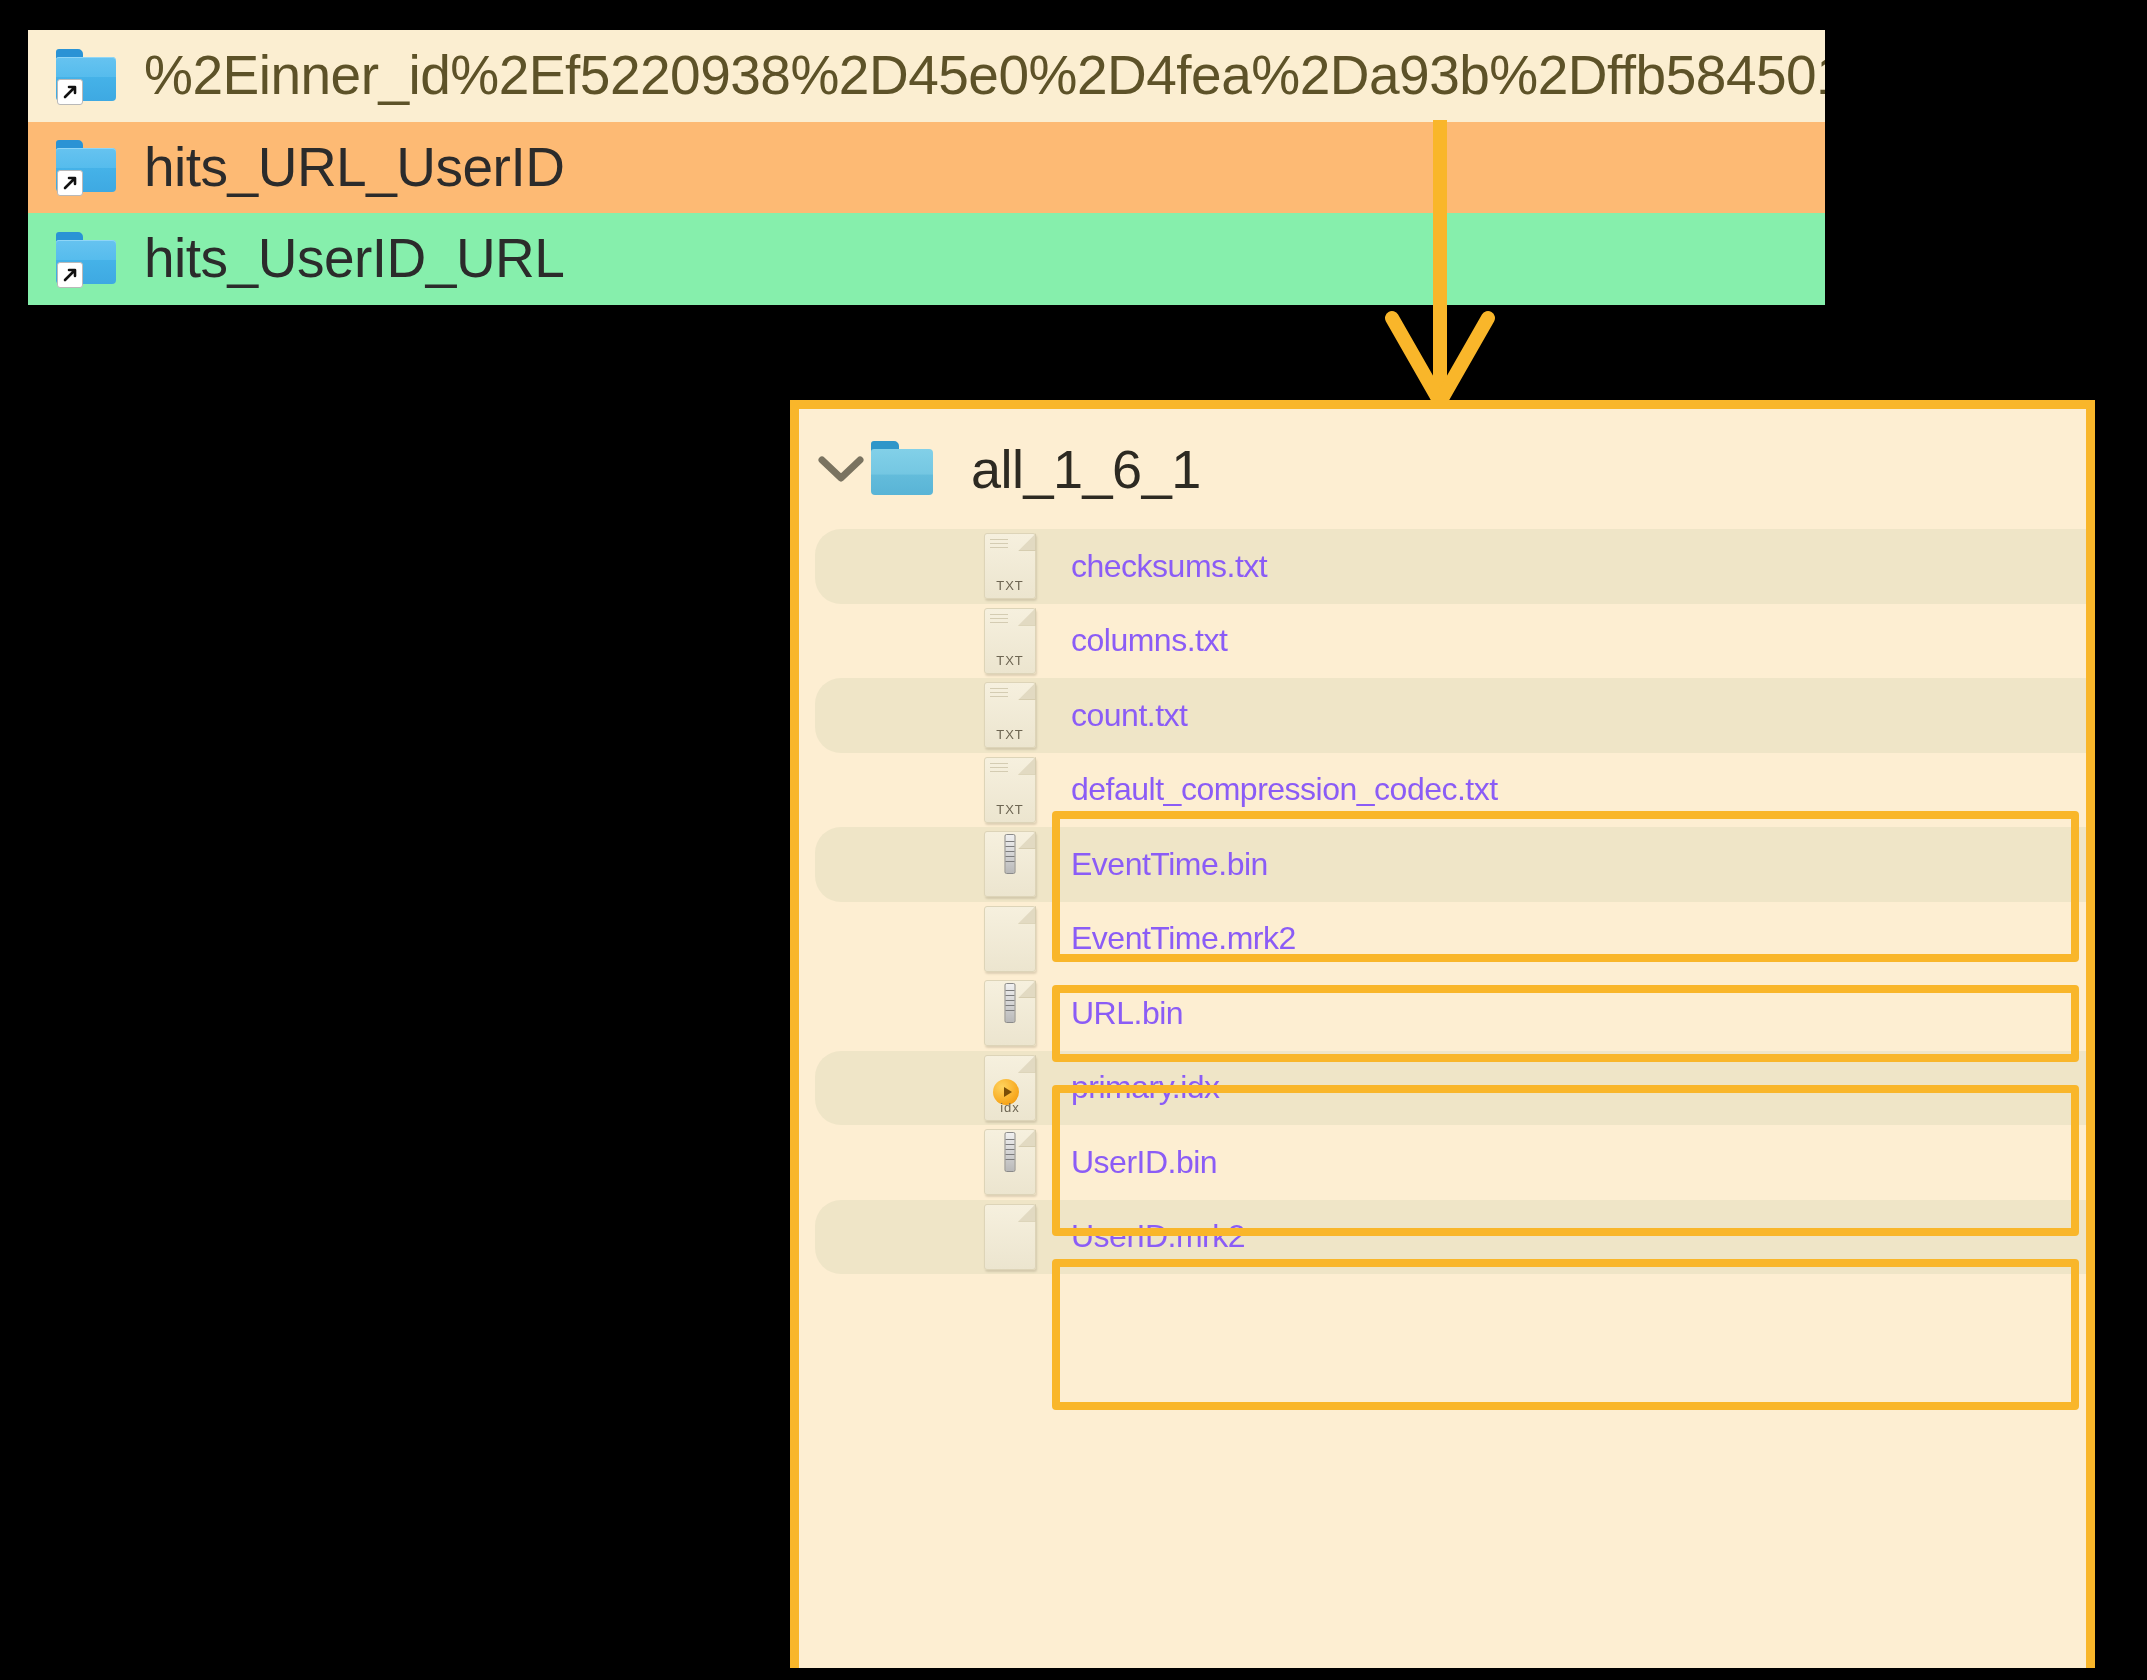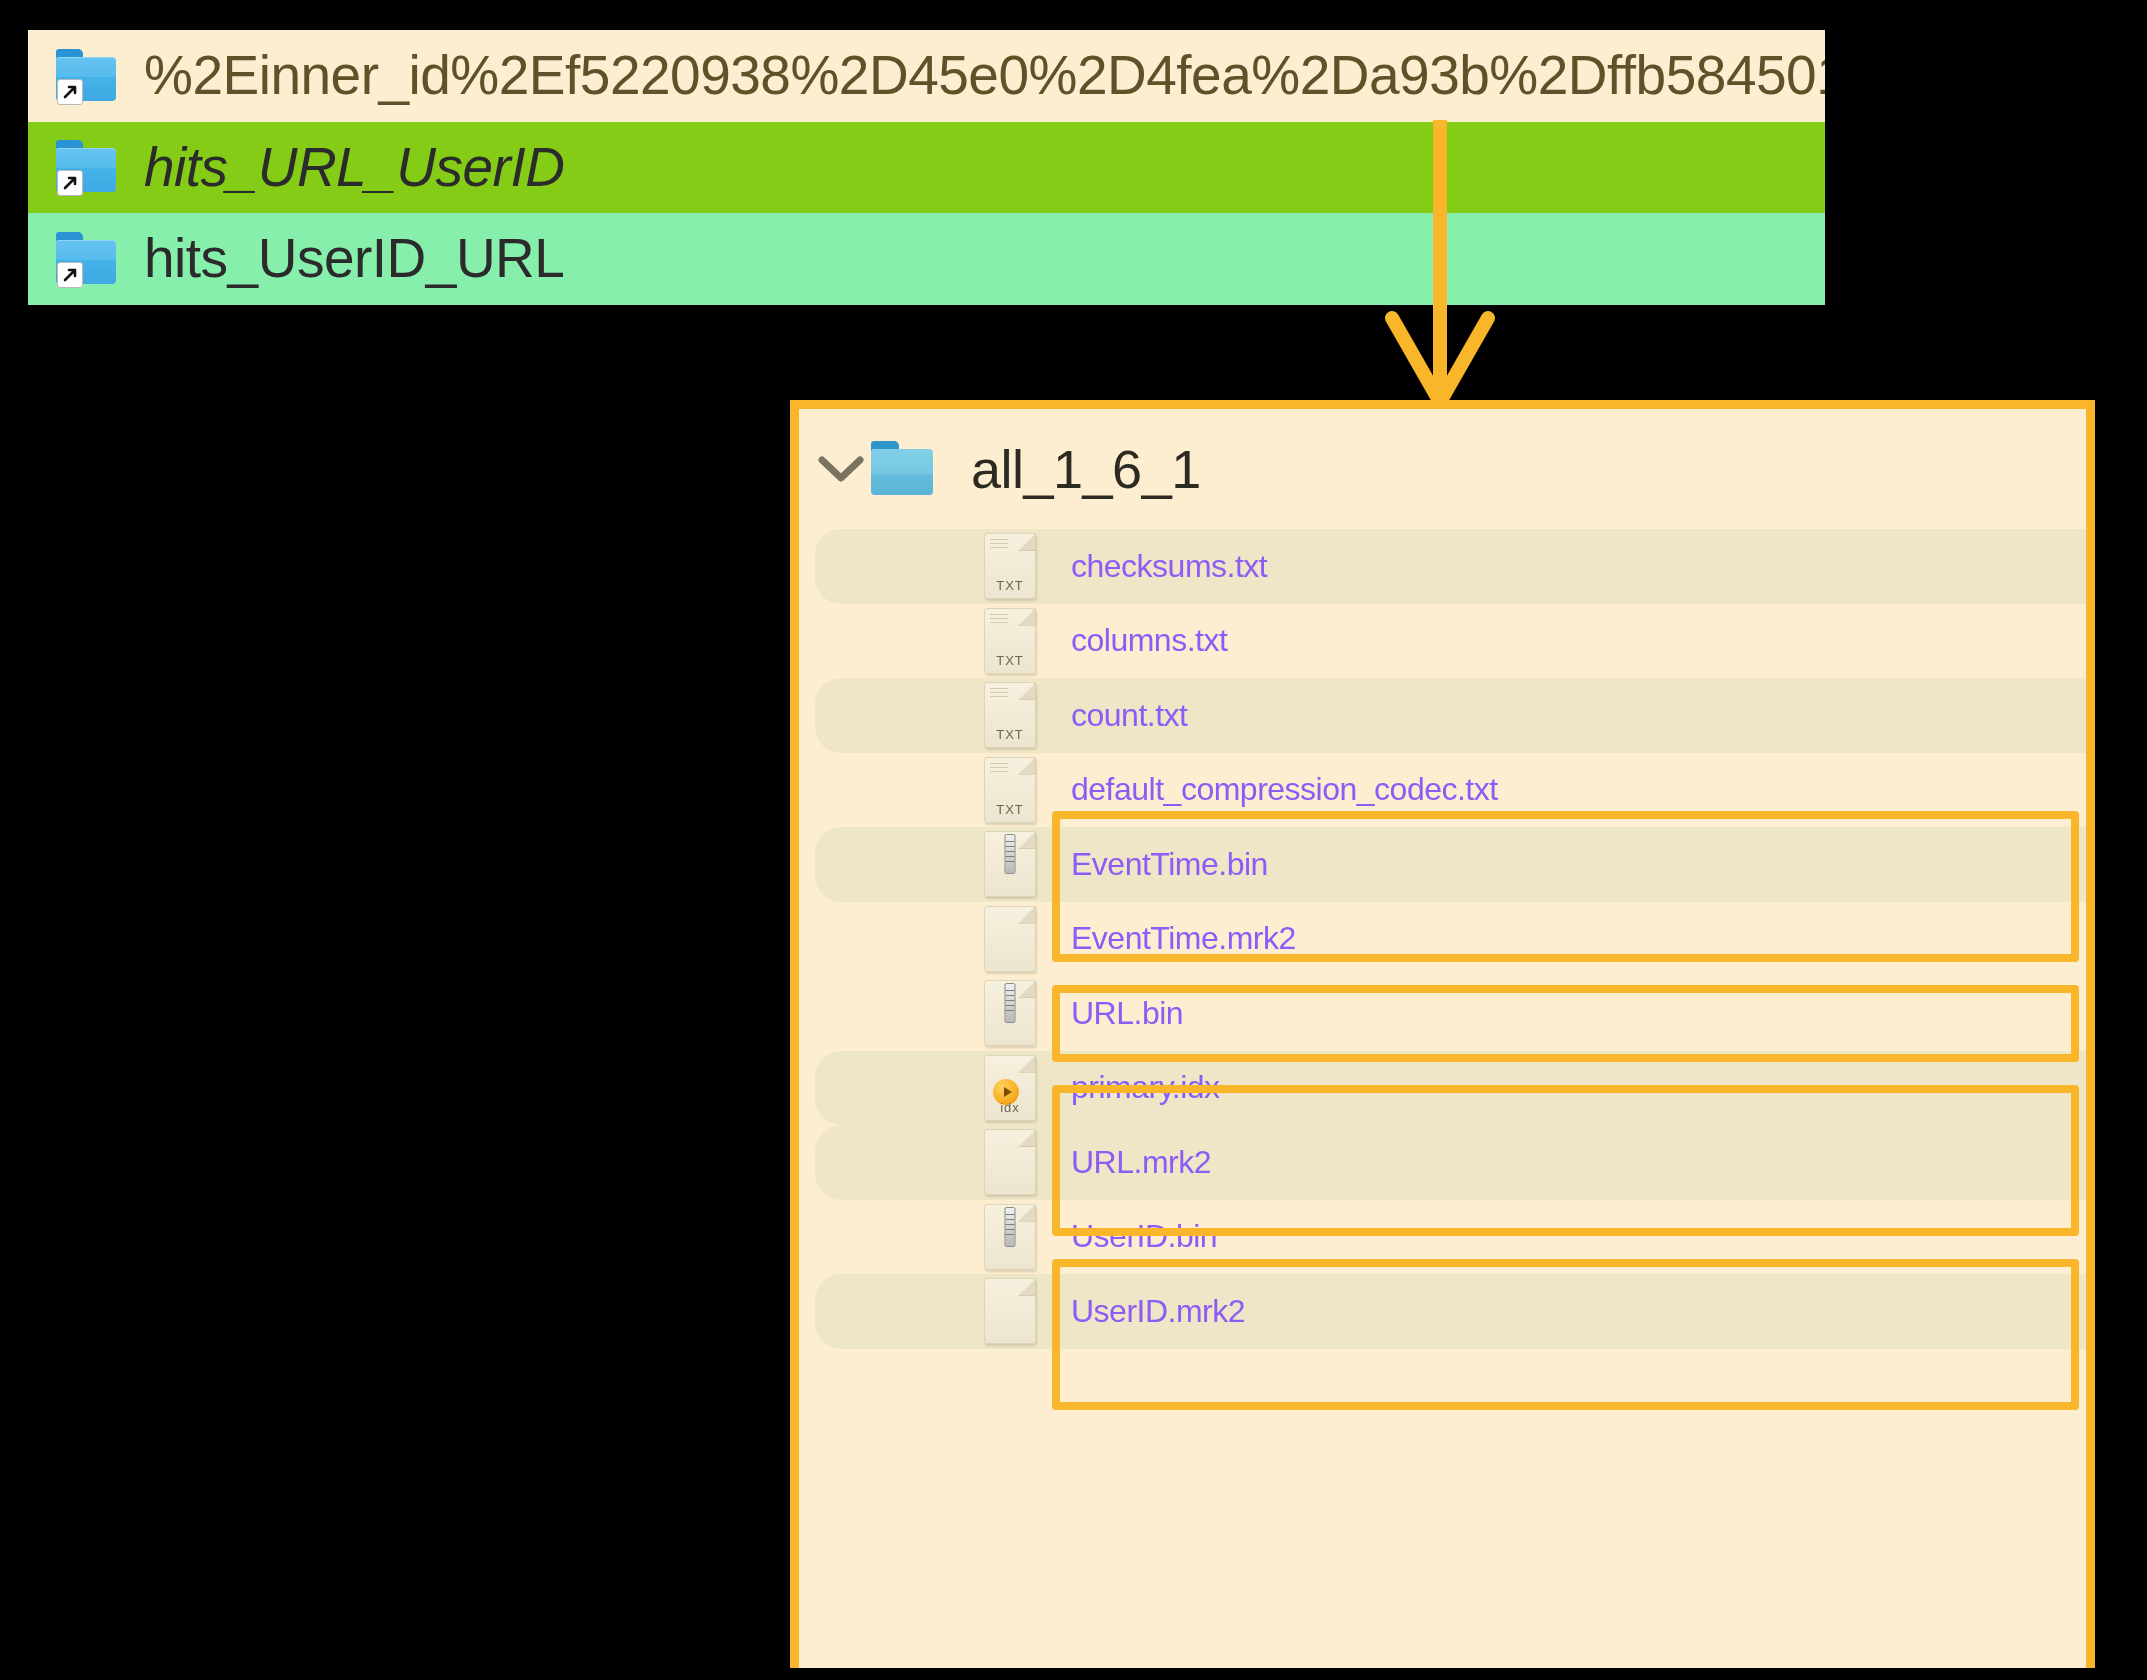--- a/index.html
+++ b/index.html
@@ -21,21 +21,21 @@
     overflow: hidden;
   }
   .toprow {
     display: flex;
     align-items: center;
     height: 91.6px;
     padding-left: 28px;
     white-space: nowrap;
   }
   .toprow.hl   { background: #fbeed1; }
-  .toprow.alt  { background: #84cc16; font-style: italic; }
+  .toprow.alt  { background: #fdba74; }
   .toprow.plain{ background: #86efac; }
 
   .toprow .label {
     font-size: 55px;
     color: #2b2b2b;
     letter-spacing: -0.5px;
     line-height: 1;
     padding-left: 26px;
   }
   .toprow.hl .label { color: #5d5228; }
@@ -356,30 +356,20 @@
             <span class="doc">
                 <span class="page"></span>
                 <span class="idxdot"></span>
                 <span class="fold"></span>
                 <span class="tag">idx</span>
               </span>
           </span>
           <span class="fname">primary.idx</span>
         </div>
 
-        <div class="frow">
-          <span class="stripe"></span>
-          <span class="ico">
-            <span class="doc">
-                <span class="page"></span>
-                <span class="fold"></span>
-              </span>
-          </span>
-          <span class="fname">URL.mrk2</span>
-        </div>
 
         <div class="frow odd">
           <span class="stripe"></span>
           <span class="ico">
             <span class="doc">
                 <span class="page"></span>
                 <span class="binglyph"></span>
                 <span class="fold"></span>
               </span>
           </span>

